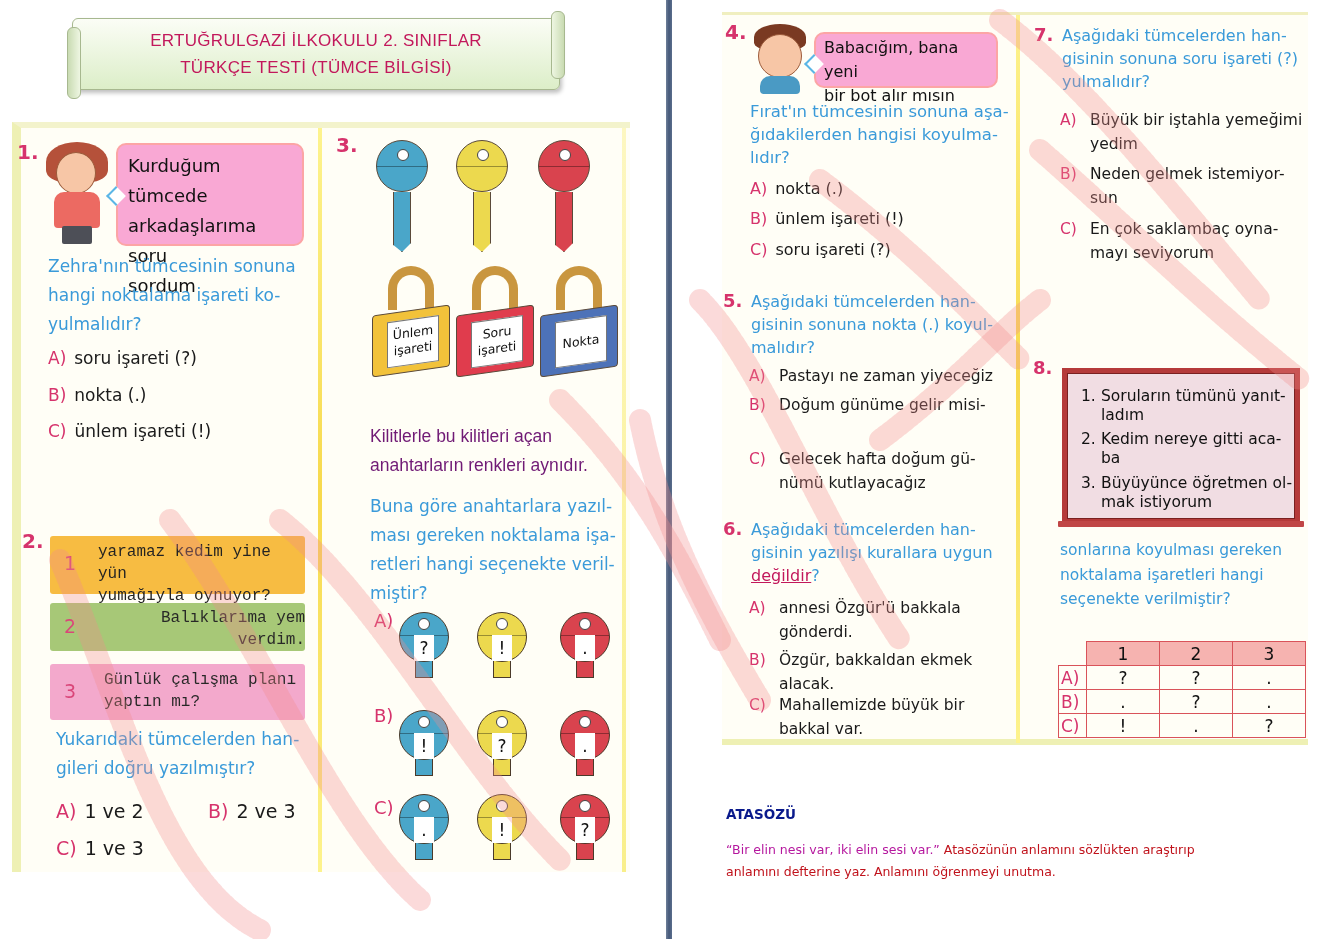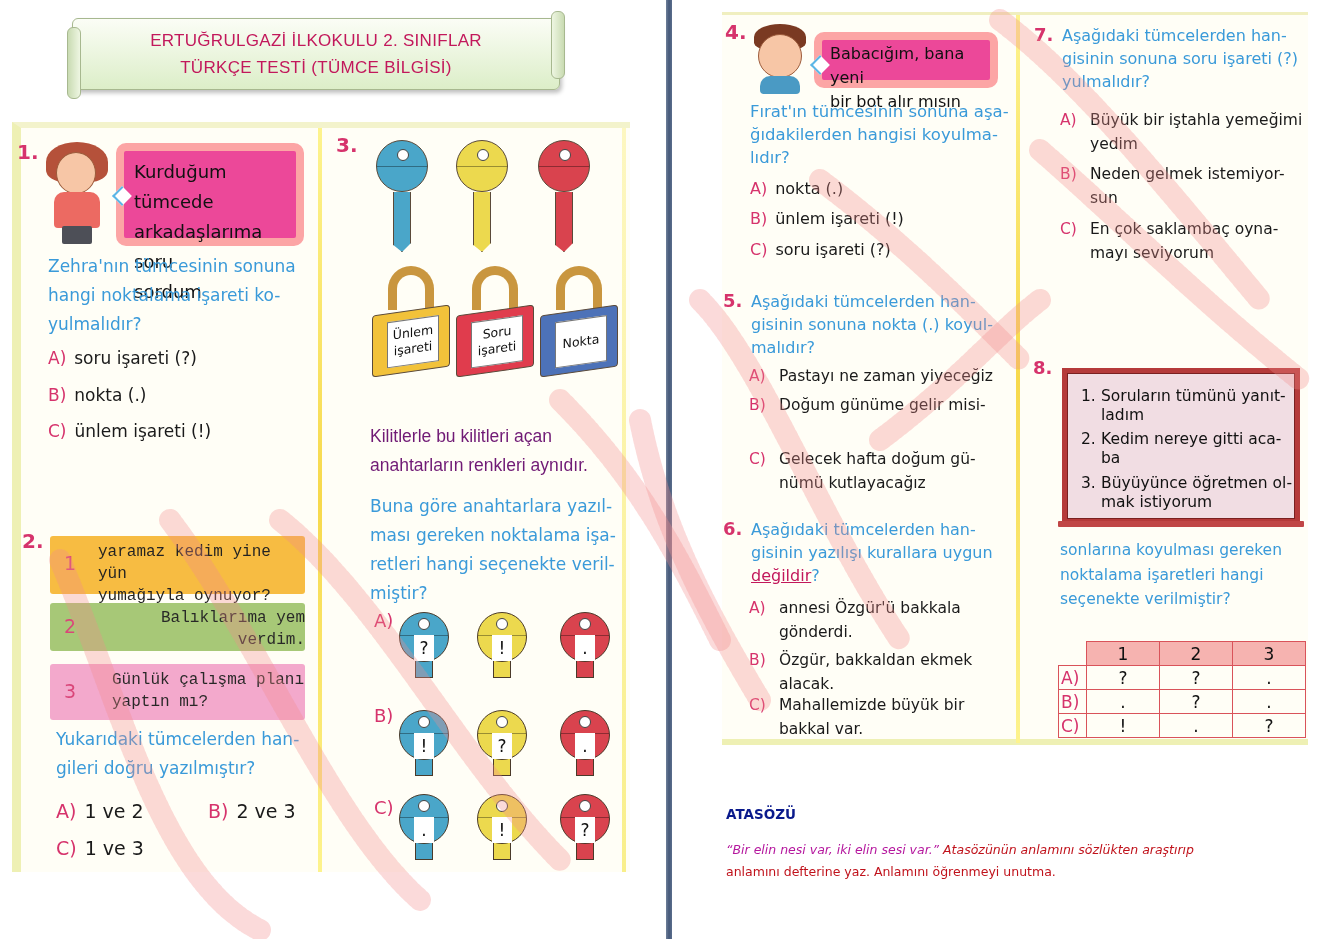--- a/index.html
+++ b/index.html
@@ -32,21 +32,21 @@
   .col-sep { position: absolute; width: 4px; background: linear-gradient(to bottom, #fdf38e, #f7d94c, #fdf38e); }
 
   .qnum { position: absolute; font-family: "DejaVu Sans", sans-serif; font-weight: bold; font-size: 20px; color: #d6336c; }
   .qtext { position: absolute; font-family: "DejaVu Sans", sans-serif; font-size: 17px; line-height: 29px; color: #3a9ad9; }
   .stext { position: absolute; font-family: Liberation Sans, sans-serif; font-size: 17px; line-height: 25px; color: #701a75; }
   .opt { position: absolute; font-family: "DejaVu Sans", sans-serif; font-size: 17px; line-height: 24px; color: #1a1a1a; white-space: nowrap; }
   .opt .letter { color: #d6336c; margin-right: 8px; }
   .opt-wrap { position: absolute; font-family: "DejaVu Sans", sans-serif; font-size: 16.5px; line-height: 24px; color: #1a1a1a; }
   .opt-wrap .letter { color: #d6336c; position: absolute; left: -30px; top: 0; }
 
-  .bubble { position: absolute; background: #ec4899; border: 8px solid #fca5a5; border-radius: 10px; padding: 6px 10px;
+  .bubble { position: absolute; background: #f9a8d4; border: 2px solid #fca5a5; border-radius: 10px; padding: 6px 10px;
     font-family: "DejaVu Sans", sans-serif; font-size: 18px; line-height: 30px; color: #111; }
   .bubble::before { content: ""; position: absolute; left: -9px; top: 44%; width: 12px; height: 12px; background: #fff;
     border-left: 2px solid #5bb6e6; border-bottom: 2px solid #5bb6e6; transform: rotate(45deg); }
 
   
   .child { position: absolute; }
   .child .head { position: absolute; border-radius: 50%; background: #f7c6a6; border: 1.5px solid #9c5b3b; }
   .child .hair { position: absolute; border-radius: 50% 50% 30% 30%; }
   .child .body { position: absolute; border-radius: 10px 10px 4px 4px; }
 
@@ -146,21 +146,21 @@
       </div>
   </div>
   <div class="strip" style="top:603px;height:48px;background:#9ec36a;opacity:0.9;">
     <span class="num" style="top:12px;">2</span>
     <div class="txt" style="top:4px;text-align:right;">
         <div>Balıklarıma yem verdim.</div>
       </div>
   </div>
   <div class="strip" style="top:664px;height:56px;background:#f2a0c8;opacity:0.9;">
     <span class="num" style="top:16px;">3</span>
-    <div class="txt" style="top:5px;left:62px;">
+    <div class="txt" style="top:5px;left:54px;">
         <div>Günlük çalışma planı</div>
         <div>yaptın mı?</div>
       </div>
   </div>
   <div class="qtext" style="left:56px;top:725px;width:262px;">
     <div>Yukarıdaki tümcelerden han-</div>
     <div>gileri doğru yazılmıştır?</div>
   </div>
   <div class="opt" style="left:56px;top:799px;font-size:19px;"><span class="letter">A)</span><span>1 ve 2</span></div>
   <div class="opt" style="left:208px;top:799px;font-size:19px;"><span class="letter">B)</span><span>2 ve 3</span></div>
@@ -405,21 +405,21 @@
   <tr>
     <td class="rl">C)</td>
     <td class="val">!</td>
     <td class="val">.</td>
     <td class="val">?</td>
   </tr>
 </tbody>
   </table>
 
 <div class="ata-title">ATASÖZÜ</div>
-<div class="ata-line" style="top:842px;font-style:italic;">
+<div class="ata-line" style="top:842px;">
   <span class="ata-quote">“Bir elin nesi var, iki elin sesi var.”</span><span class="ata-rest"> Atasözünün anlamını sözlükten araştırıp</span>
 </div>
 <div class="ata-line ata-rest" style="top:864px;">anlamını defterine yaz. Anlamını öğrenmeyi unutma.</div>
 
 <svg class="watermark" viewBox="0 0 1341 939">
   <g fill="none" stroke="#f28b8b" stroke-opacity="0.32" stroke-width="22" stroke-linecap="round" stroke-dasharray="3 3">
     <path d="M60 560 C 120 700, 160 880, 260 930"></path>
     <path d="M170 520 C 260 640, 330 820, 420 900"></path>
     <path d="M280 520 C 380 600, 460 760, 560 860"></path>
     <path d="M560 400 C 640 480, 680 560, 720 640"></path>

